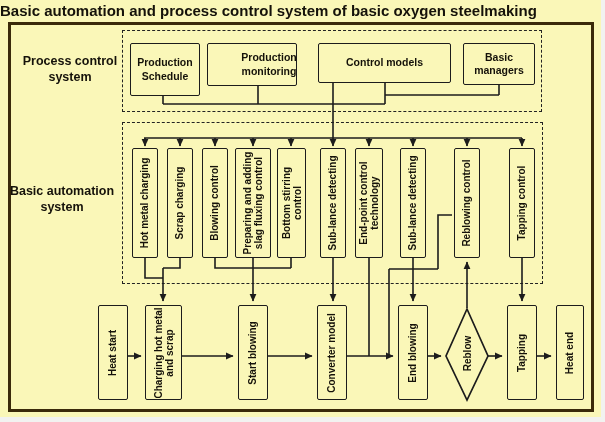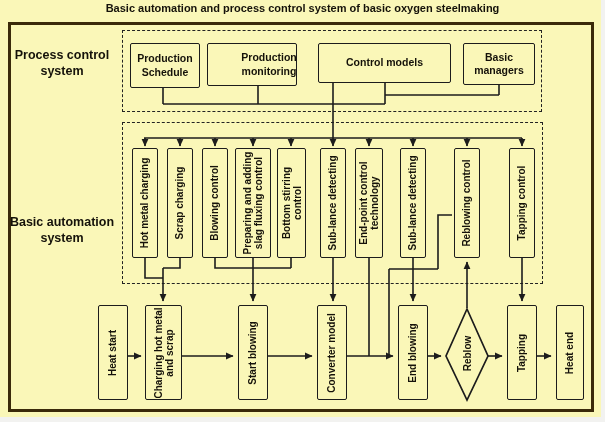--- a/index.html
+++ b/index.html
@@ -10,22 +10,22 @@
   }
   html,body{margin:0;padding:0;background:#ffffff;}
   #canvas{
     position:relative;width:605px;height:422px;
     background:var(--background);
     font-family:"Liberation Sans", sans-serif;
     color:var(--text);overflow:hidden;
   }
   .edge-white{position:absolute;background:#f2f2f0;z-index:6;}
   #title{
-    position:absolute;left:0;top:2px;width:605px;text-align:center;
-    font-size:11px;font-weight:bold;letter-spacing:0px;z-index:3;
+    position:absolute;left:0;top:2px;width:605px;
+    font-size:15px;font-weight:bold;letter-spacing:0px;z-index:3;
   }
   #outer-frame{
     position:absolute;left:8px;top:22px;width:586px;height:390px;
     border:3px solid var(--outer-border);box-sizing:border-box;z-index:1;
   }
   .dashed-box{
     position:absolute;border:1.6px dashed #222;box-sizing:border-box;z-index:1;
   }
   .section-label{
     position:absolute;left:8px;width:108px;text-align:center;
@@ -62,22 +62,22 @@
 
 <div id="canvas">
 
   <div id="title">Basic automation and process control system of basic oxygen steelmaking</div>
 
   <div id="outer-frame"></div>
 
   <div class="dashed-box" style="left:122px;top:30px;width:420px;height:82px;"></div>
   <div class="dashed-box" style="left:122px;top:122px;width:421px;height:162px;"></div>
 
-  <div class="section-label" style="top:48px;">Process control system</div>
-  <div class="section-label" style="top:184px;margin-top:31px;">Basic automation system</div>
+  <div class="section-label" style="top:54px;padding-left:8px;">Process control system</div>
+  <div class="section-label" style="top:184px;">Basic automation system</div>
 
   <svg id="diagram-lines" width="605" height="422" viewBox="0 0 605 422">
     <defs>
       <marker id="arw" viewBox="0 0 8 8" markerWidth="8" markerHeight="8" refX="7" refY="4" orient="auto" markerUnits="userSpaceOnUse">
         <path d="M0,0.6 L7.6,4 L0,7.4 Z" fill="#1C1C1C"></path>
       </marker>
     </defs>
 
     <path class="w" d="M163 81 V104"></path>
     <path class="w" d="M258 85 V104"></path>
@@ -118,21 +118,21 @@
     <path class="w" d="M182 356 H233" marker-end="url(#arw)"></path>
     <path class="w" d="M268 356 H312" marker-end="url(#arw)"></path>
     <path class="w" d="M347 356 H393" marker-end="url(#arw)"></path>
     <path class="w" d="M428 356 H441" marker-end="url(#arw)"></path>
     <path class="w" d="M488 356 H502" marker-end="url(#arw)"></path>
     <path class="w" d="M537 356 H551" marker-end="url(#arw)"></path>
 
     <polygon class="diamond" points="467,309 488,356 467,400 446,356"></polygon>
   </svg>
 
-  <div class="box" style="left:130px;top:43px;width:70px;height:45px;">
+  <div class="box" style="left:130px;top:43px;width:70px;height:53px;">
     <span class="hlabel">Production Schedule</span>
   </div>
   <div class="box" style="left:207px;top:43px;width:90px;height:43px;padding-left:34px;">
     <span class="hlabel">Production monitoring</span>
   </div>
   <div class="box" style="left:318px;top:43px;width:133px;height:40px;">
     <span class="hlabel">Control models</span>
   </div>
   <div class="box" style="left:463px;top:43px;width:72px;height:42px;">
     <span class="hlabel">Basic managers</span>

